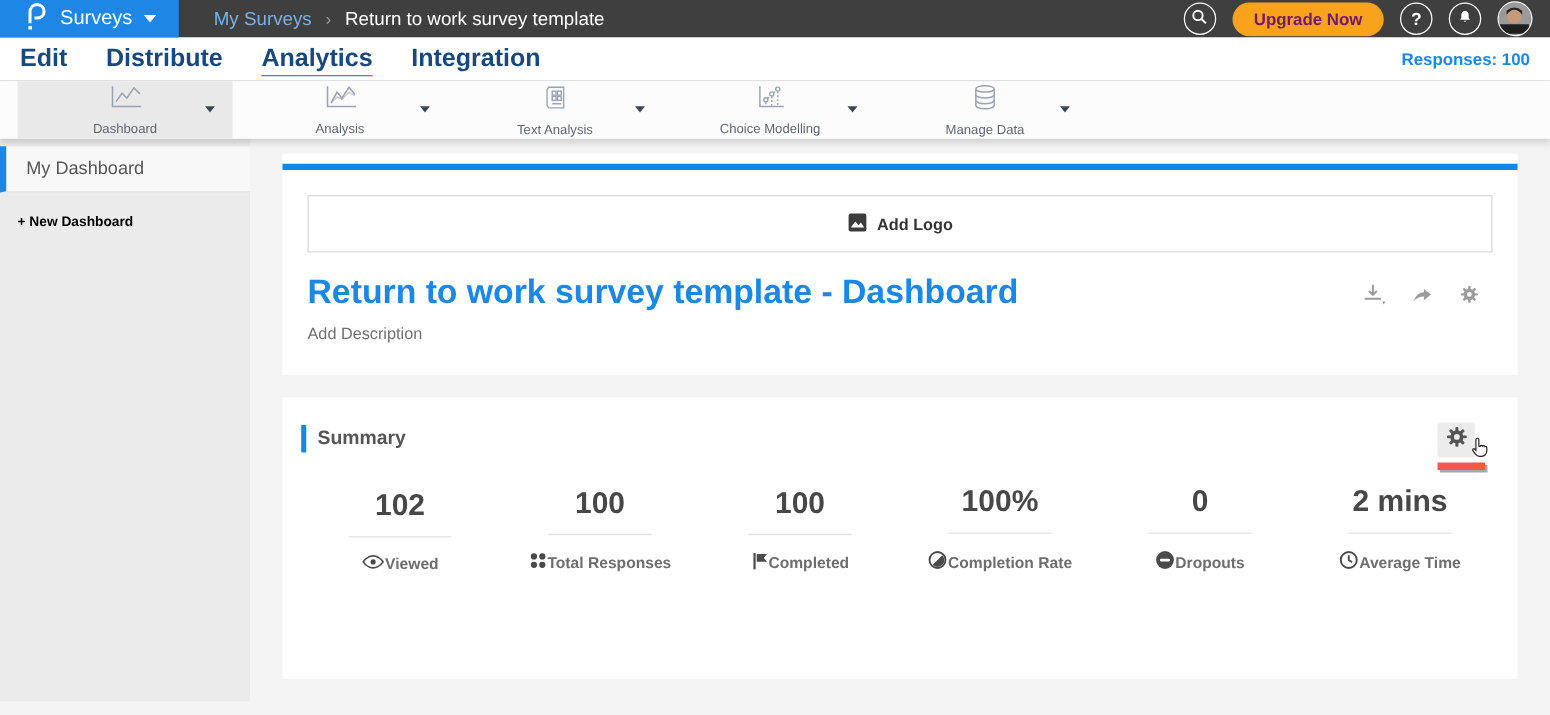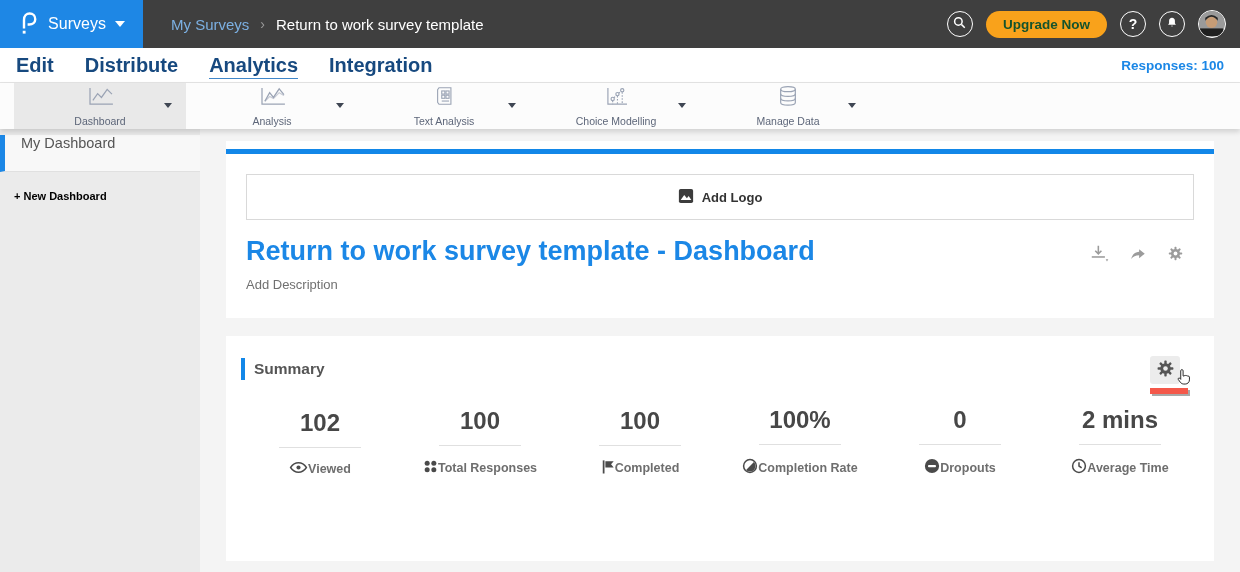--- a/index.html
+++ b/index.html
@@ -1,49 +1,49 @@
 <!DOCTYPE html>
 <html><head>
 <meta charset="utf-8">
 <style>
   * { margin:0; padding:0; box-sizing:border-box; }
   html,body { width:1240px; height:572px; overflow:hidden; }
   body { font-family:"Liberation Sans", sans-serif; background:#f4f4f4; }
 
   
-  .header { height:48px; background:#3f3f3f; display:flex; align-items:center; }
+  .header { height:30px; background:#3f3f3f; display:flex; align-items:center; }
   .logo-box { width:143px; height:100%; background:#1e87e5; display:flex; align-items:center; justify-content:center; gap:9px; cursor:pointer; }
   .product-name { color:#fff; font-size:16px; }
   .caret-white { width:0; height:0; border-left:5px solid transparent; border-right:5px solid transparent; border-top:6px solid #fff; }
   .breadcrumb { margin-left:28px; font-size:15px; display:flex; align-items:center; }
   .bc-parent { color:#7cb0e2; cursor:pointer; }
   .bc-sep { color:#9a9a9a; margin:0 11px; font-size:14px; }
   .bc-current { color:#ffffff; }
   .header-right { margin-left:auto; display:flex; align-items:center; gap:13px; padding-right:14px; }
   .circle-btn { width:26px; height:26px; border:1.5px solid #fff; border-radius:50%; display:flex; align-items:center; justify-content:center; cursor:pointer; color:#fff; font-size:14px; font-weight:700; }
-  .upgrade-btn { background:#f9a21b; color:#14532d; font-weight:700; font-size:13.5px; padding:6px 17px; border-radius:15px; border:none; cursor:pointer; font-family:inherit; }
+  .upgrade-btn { background:#f9a21b; color:#701a75; font-weight:700; font-size:13.5px; padding:6px 17px; border-radius:15px; border:none; cursor:pointer; font-family:inherit; }
   .avatar { width:28px; height:28px; border-radius:50%; border:1.5px solid #fff; overflow:hidden; cursor:pointer; background:#8a8a8a; }
 
   
   .subnav { height:35px; background:#fff; border-bottom:1px solid #e4e4e4; display:flex; align-items:center; padding:0 16px; gap:31px; }
   .subnav-link { font-size:20px; font-weight:600; color:#17497f; cursor:pointer; }
   .subnav-link.active span { border-bottom:1.5px solid #3f86c9; padding-bottom:2px; }
   .responses { margin-left:auto; color:#1b87e6; font-size:13.5px; font-weight:600; }
 
   
   .toolbar { position:relative; height:46px; background:#fcfcfc; box-shadow:0 3px 5px rgba(0,0,0,0.14); z-index:2; }
   .tb-item { position:absolute; top:0; height:46px; width:172px; display:flex; flex-direction:column; align-items:center; justify-content:center; gap:4px; cursor:pointer; }
   .tb-item.active { background:#e9e9e9; }
   .tb-label { font-size:10.5px; color:#5d6679; }
   .tb-caret { position:absolute; top:20px; width:0; height:0; border-left:4.5px solid transparent; border-right:4.5px solid transparent; border-top:5.5px solid #3f4653; cursor:pointer; }
 
   
   .page-body { display:flex; height:450px; }
   .sidebar { width:200px; background:#ebebeb; padding-top:6px; flex-shrink:0; }
-  .sb-active { height:37px; background:#f8f8f8; border-left:5px solid #1b87e6; border-bottom:1px solid #e0e0e0; display:flex; padding-left:16px; color:#555; font-size:14.5px; cursor:pointer; }
+  .sb-active { height:37px; background:#f8f8f8; border-left:5px solid #1b87e6; border-bottom:1px solid #e0e0e0; display:flex; align-items:center; padding-left:16px; color:#555; font-size:14.5px; cursor:pointer; }
   .sb-new { padding:18px 0 0 14px; color:#000000; font-size:11px; font-weight:600; cursor:pointer; }
 
   .main { flex:1; padding:12px 26px 0; }
   .card { background:#fff; }
   .blue-bar { height:5px; background:#1287e8; }
   .card-head { padding:8px 0 26px; }
   .logo-drop { margin:20px 20px 0; border:1px solid #d9d9d9; height:46px; display:flex; align-items:center; justify-content:center; gap:8px; font-size:13px; font-weight:700; color:#333; cursor:pointer; }
   .title-row { display:flex; align-items:flex-start; margin:16px 20px 0; }
   .page-title { font-size:27px; font-weight:600; color:#1b87e6; cursor:pointer; }
   .title-actions { margin-left:auto; display:flex; gap:20px; padding-top:9px; margin-right:10px; align-items:center; }

